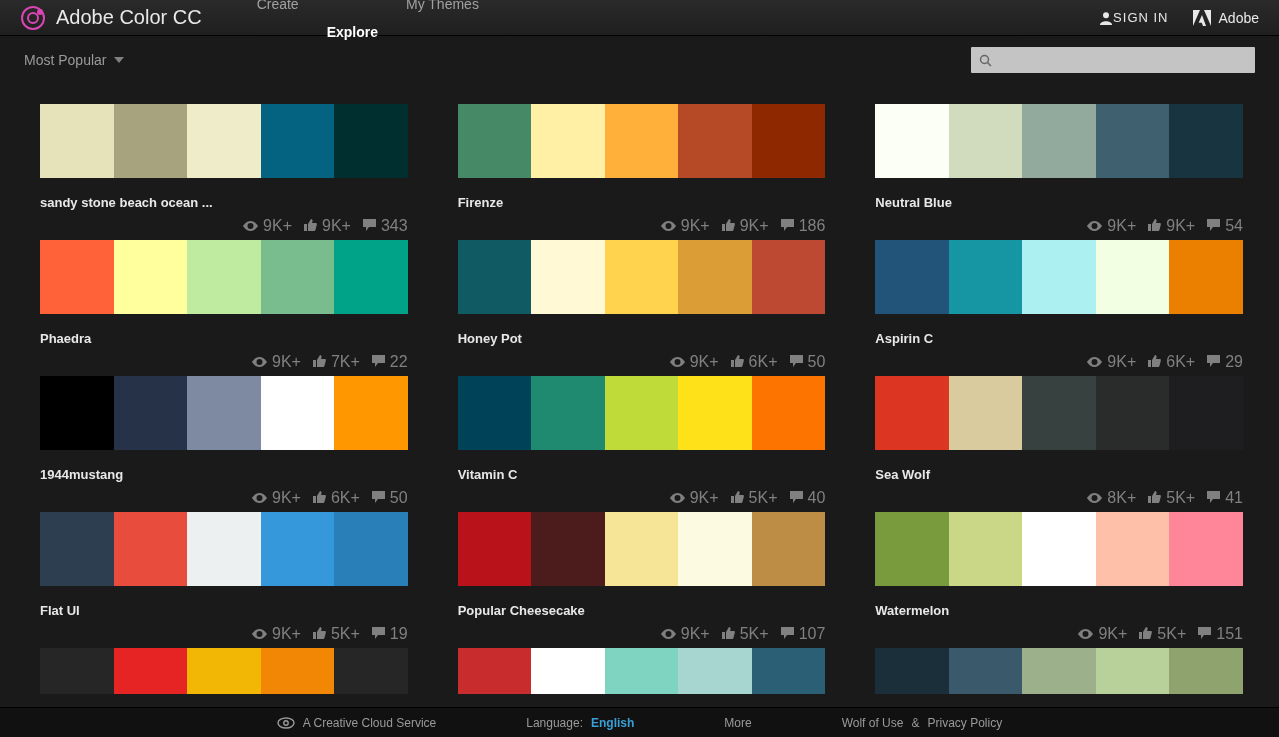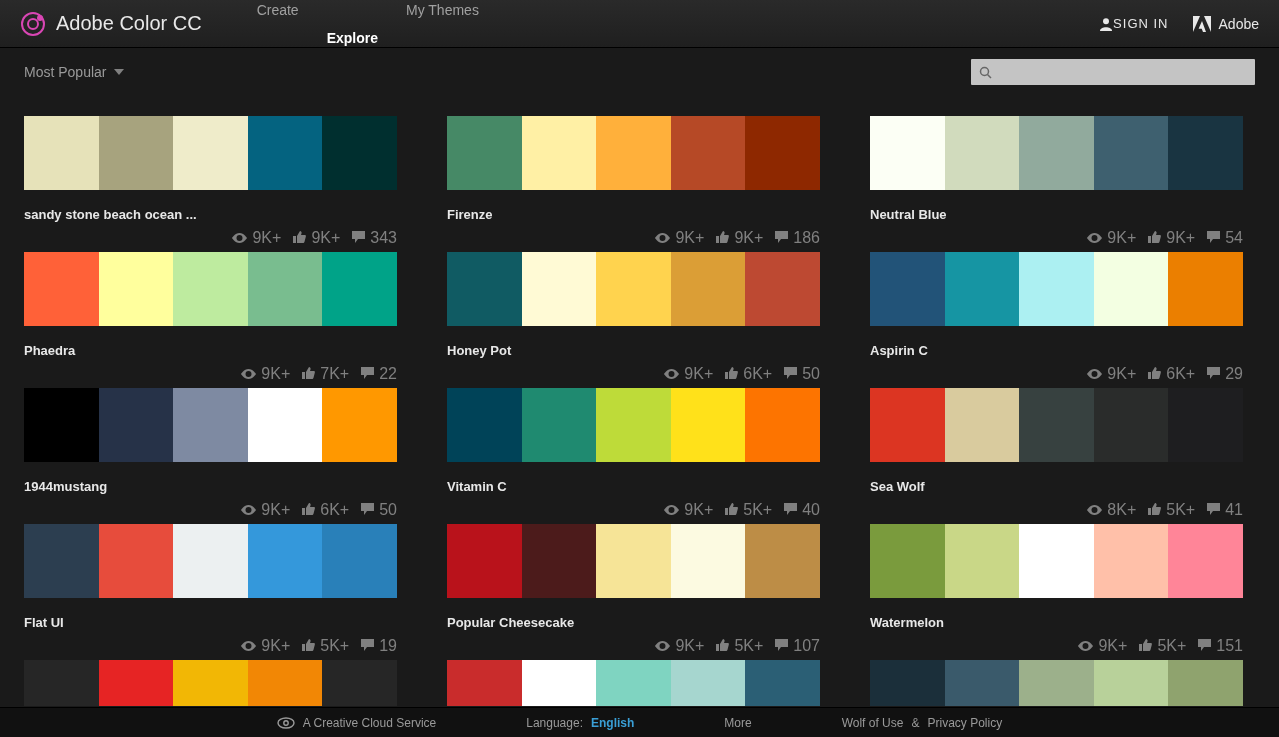--- a/index.html
+++ b/index.html
@@ -6,21 +6,21 @@
 body {
   background: #1a1a1a;
   font-family: -apple-system, "Helvetica Neue", Arial, sans-serif;
   color: #b8b8b8;
   width: 1279px;
   height: 737px;
   overflow: hidden;
   position: relative;
 }
 .topbar {
-  height: 48px;
+  height: 36px;
   background: linear-gradient(#2a2a2a, #1f1f1f);
   border-bottom: 1px solid #000;
   display: flex;
   align-items: center;
   padding: 0 20px;
 }
 .logo-wrap { display: flex; align-items: center; gap: 10px; }
 .logo-icon { width: 26px; height: 26px; }
 .app-title { color: #e8e8e8; font-size: 20px; font-weight: 300; }
 .nav { display: flex; gap: 28px; margin-left: 55px; }
@@ -53,21 +53,21 @@
 .search-box input {
   background: transparent;
   border: none;
   outline: none;
   flex: 1;
   margin-left: 6px;
   font-size: 13px;
   color: #333;
 }
 .content {
-  padding: 20px 36px 0 24px;
+  padding: 20px 36px 0 40px;
   display: grid;
   grid-template-columns: repeat(3, 1fr);
   gap: 28px 50px;
   height: 610px;
   overflow: hidden;
 }
 .palette-card { }
 .swatches { display: flex; height: 74px; }
 .swatch { flex: 1; }
 .palette-meta {

